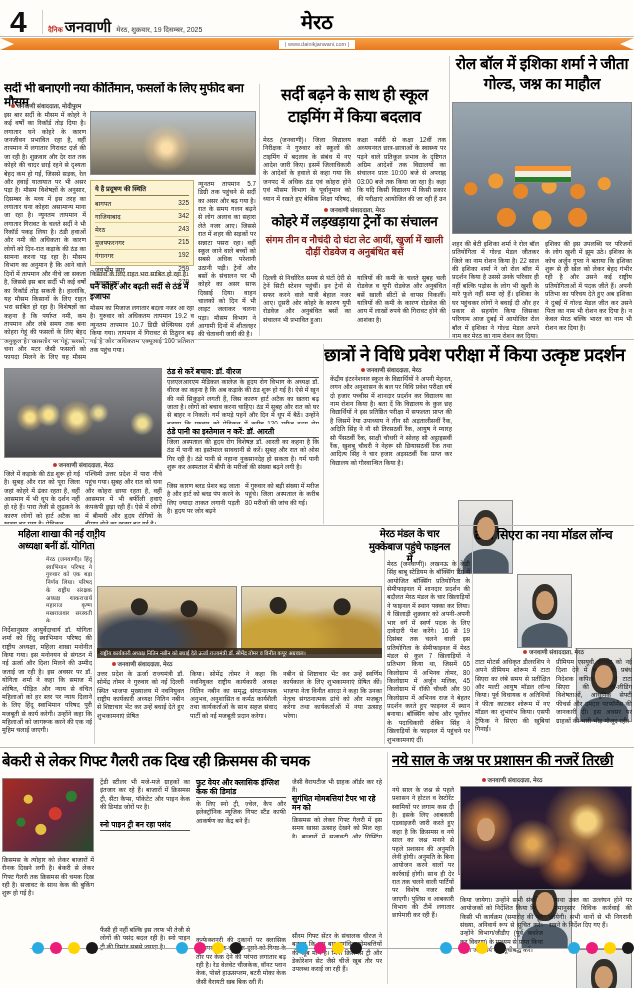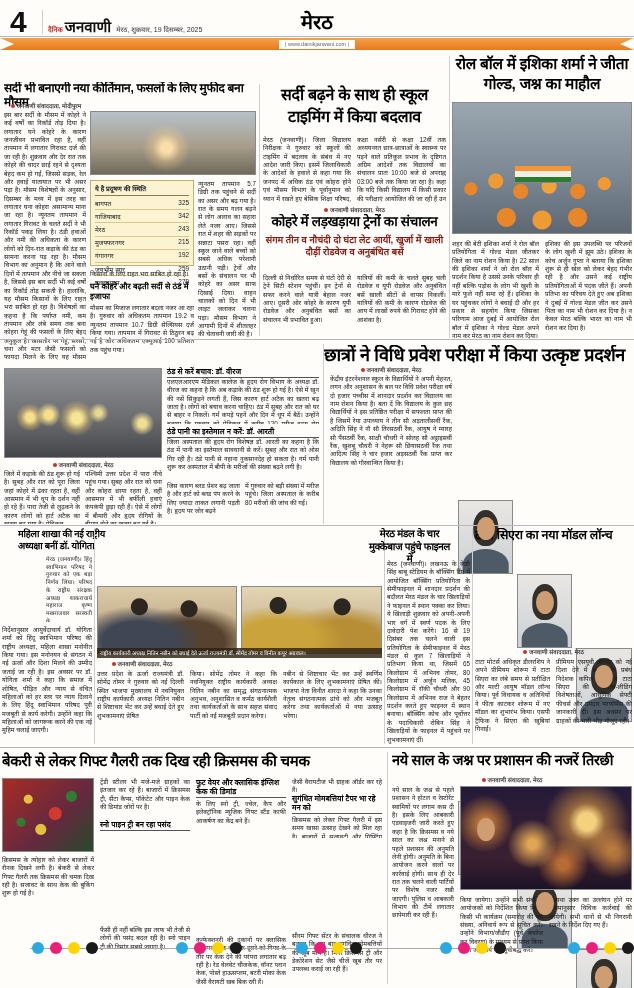--- a/index.html
+++ b/index.html
@@ -240,21 +240,21 @@
 
   <div class="abs body" style="left:196px;top:936px;width:90px;height:48px;">कन्फेक्शनरी की दुकानों पर क्लासिक क्रिसमस केक की एक-दूसरे को गिफ्ट के तौर पर केक देने की परंपरा लगातार बढ़ रही है। रेड वेलवेट चीजकेक, वॉनट प्लान केक, पोस्ते हाऊसप्लम, बटरी मोका केक जैसी वैरायटी खूब बिक रही हैं।</div>
 
   <div class="abs body" style="left:292px;top:778px;width:90px;height:14px;">जैसी वैरायटीज भी ग्राहक ऑर्डर कर रहे हैं।</div>
   <div class="abs sub-small u" style="left:292px;top:794px;width:90px;">सुगंधित मोमबत्तियां टैपर भा रहे मन को</div>
   <div class="abs body" style="left:292px;top:816px;width:90px;height:22px;">क्रिसमस को लेकर गिफ्ट गैलरी में इस समय खासा उत्साह देखने को मिल रहा है। बाजारों में सजावटी और गिफ्टिंग आइटम्स की भरमार है।</div>
 
   <div class="abs body" style="left:292px;top:932px;width:90px;height:52px;">सीरम गिफ्ट सेंटर के संचालक धीरज ने बताया कि इस बार सुगंधित मोमबत्तियों की खूब मांग है। मिनी क्रिसमस ट्री और डेकोरेशन सेट जैसे चीजें खूब तौर पर उपलब्ध कराई जा रही हैं।</div>
 
   <div class="abs rule-v" style="left:387px;top:752px;height:232px;"></div>
-  <div class="abs hl" style="left:392px;top:752px;width:240px;font-size:14.5px;white-space:nowrap;">नये साल के जश्न पर प्रशासन की नजरें तिरछी</div>
+  <div class="abs hl" style="left:392px;top:752px;width:240px;font-size:14.5px;white-space:nowrap;text-decoration:underline;">नये साल के जश्न पर प्रशासन की नजरें तिरछी</div>
   <div class="abs byline" style="left:392px;top:776px;width:240px;"><span class="dot"></span><span>जनवाणी संवाददाता, मेरठ</span></div>
   <div class="abs body" style="left:392px;top:786px;width:62px;height:198px;">नये साल के जश्न से पहले प्रशासन ने होटल व रेस्टोरेंट स्वामियों पर लगाम कस दी है। इसके लिए आबकारी एडवाइजरी जारी करते हुए कहा है कि क्रिसमस व नये साल का जश्न मनाने से पहले प्रशासन की अनुमति लेनी होगी। अनुमति के बिना आयोजन करने वालों पर कार्रवाई होगी। साथ ही देर रात तक चलने वाली पार्टियों पर विशेष नजर रखी जाएगी। पुलिस व आबकारी विभाग की टीमें लगातार छापेमारी कर रही हैं।</div>
   <div class="abs ph ph-fire" style="left:460px;top:786px;width:172px;height:104px;"></div>
   <div class="abs body" style="left:460px;top:896px;width:83px;height:88px;">किया जायेगा। उन्होंने सभी संबंधित आयोजकों को निर्देशित किया कि वे किसी भी कार्यक्रम (समारोह की पूर्व संख्या, अनिवार्य रूप से सूचित करें। उन्होंने विभाग/जीडीए (पूर्व कवरेज कर विवरण) के माध्यम से प्राप्त किया जाना अनिवार्य कर सूचीबद्ध करें।</div>
   <div class="abs body" style="left:549px;top:896px;width:83px;height:88px;">अन्यथा उक्त का उल्लंघन होने पर नियमानुसार विधिक कार्रवाई की जायेगी। सभी थानों से भी निगरानी रखने के निर्देश दिए गए हैं।</div>
 
   <div class="regline"></div>
   <div class="regdots" style="left:32px;">
       <i class="d-c"></i>
       <i class="d-m"></i>

